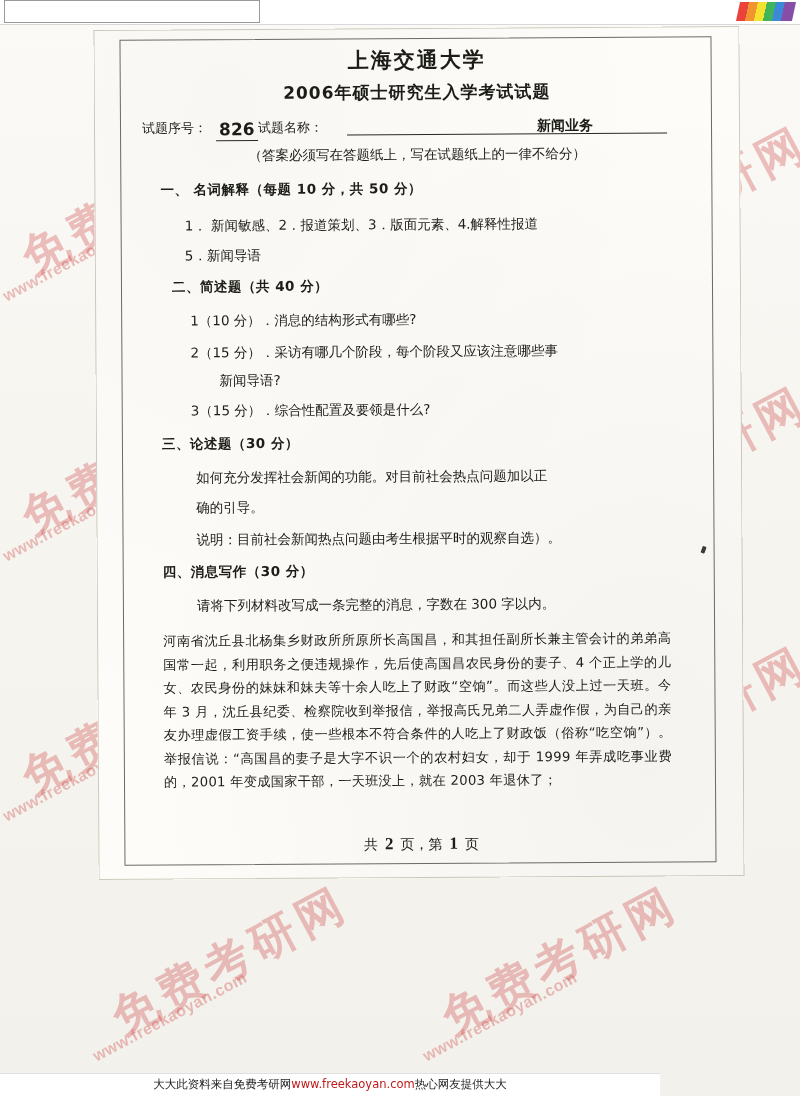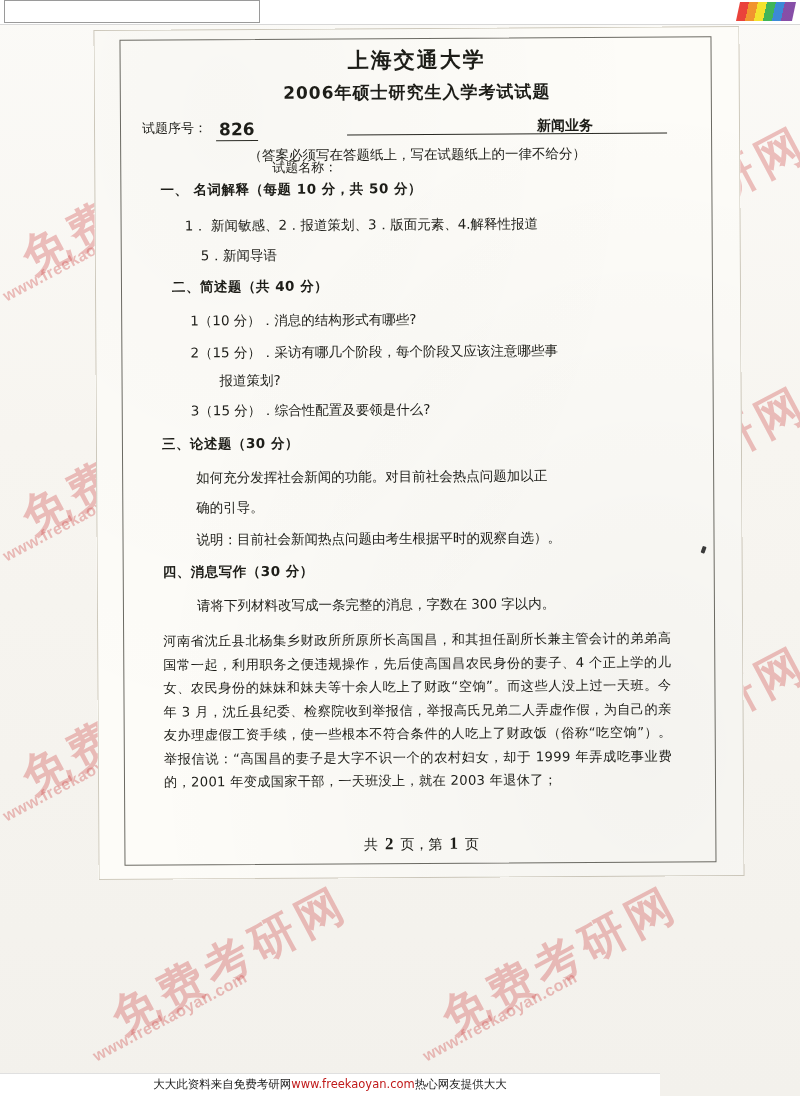--- a/index.html
+++ b/index.html
@@ -128,21 +128,21 @@
     color: #1d1d18;
   }
   .metaline .lbl { position: absolute; top: 2px; }
   .m-a { left: 0px; text-align: right; }
   .m-code {
     left: 74px; top: 0px;
     font-size: 17px; font-weight: bold;
     border-bottom: 1px solid #2a2a24;
     padding: 0 3px 1px 3px;
   }
-  .m-b { left: 130px; margin-top: 40px; }
+  .m-b { left: 116px; }
   .m-line {
     position: absolute;
     left: 205px; top: 18px;
     width: 320px;
     border-bottom: 1px solid #2a2a24;
   }
   .m-name {
     left: 395px; top: 1px;
     font-size: 14px; font-weight: bold;
   }
@@ -286,26 +286,26 @@
       <span class="lbl m-code">826</span>
       <span class="lbl m-b">试题名称：</span>
       <span class="m-line"></span>
       <span class="lbl m-name">新闻业务</span>
     </div>
 
     <div class="notice">（答案必须写在答题纸上，写在试题纸上的一律不给分）</div>
 
     <div class="blk h-sec" style="left:66px; top:152px;">一、 名词解释（每题 10 分，共 50 分）</div>
     <div class="body-line" style="left:90px; top:186px;">1．  新闻敏感、2．报道策划、3．版面元素、4.解释性报道</div>
-    <div class="body-line" style="left:90px; top:216px;margin-left:16px;">5．新闻导语</div>
+    <div class="body-line" style="left:90px; top:216px;">5．新闻导语</div>
 
     <div class="blk h-sec" style="left:77px; top:249px;">二、简述题（共 40 分）</div>
     <div class="body-line" style="left:95px; top:281px;">1（10 分）．消息的结构形式有哪些?</div>
     <div class="body-line" style="left:95px; top:313px;">2（15 分）．采访有哪几个阶段，每个阶段又应该注意哪些事</div>
-    <div class="body-line" style="left:124px; top:341px;">报道策划?</div>
+    <div class="body-line" style="left:124px; top:341px;">新闻导语?</div>
     <div class="body-line" style="left:95px; top:371px;">3（15 分）．综合性配置及要领是什么?</div>
 
     <div class="blk h-sec" style="left:66px; top:406px;">三、论述题（30 分）</div>
     <div class="body-line" style="left:100px; top:438px;">如何充分发挥社会新闻的功能。对目前社会热点问题加以正</div>
     <div class="body-line" style="left:100px; top:468px;">确的引导。</div>
     <div class="body-line" style="left:100px; top:500px;">说明：目前社会新闻热点问题由考生根据平时的观察自选）。</div>
 
     <div class="blk h-sec" style="left:66px; top:534px;">四、消息写作（30 分）</div>
     <div class="body-line" style="left:100px; top:566px;">请将下列材料改写成一条完整的消息，字数在 300 字以内。</div>
 

